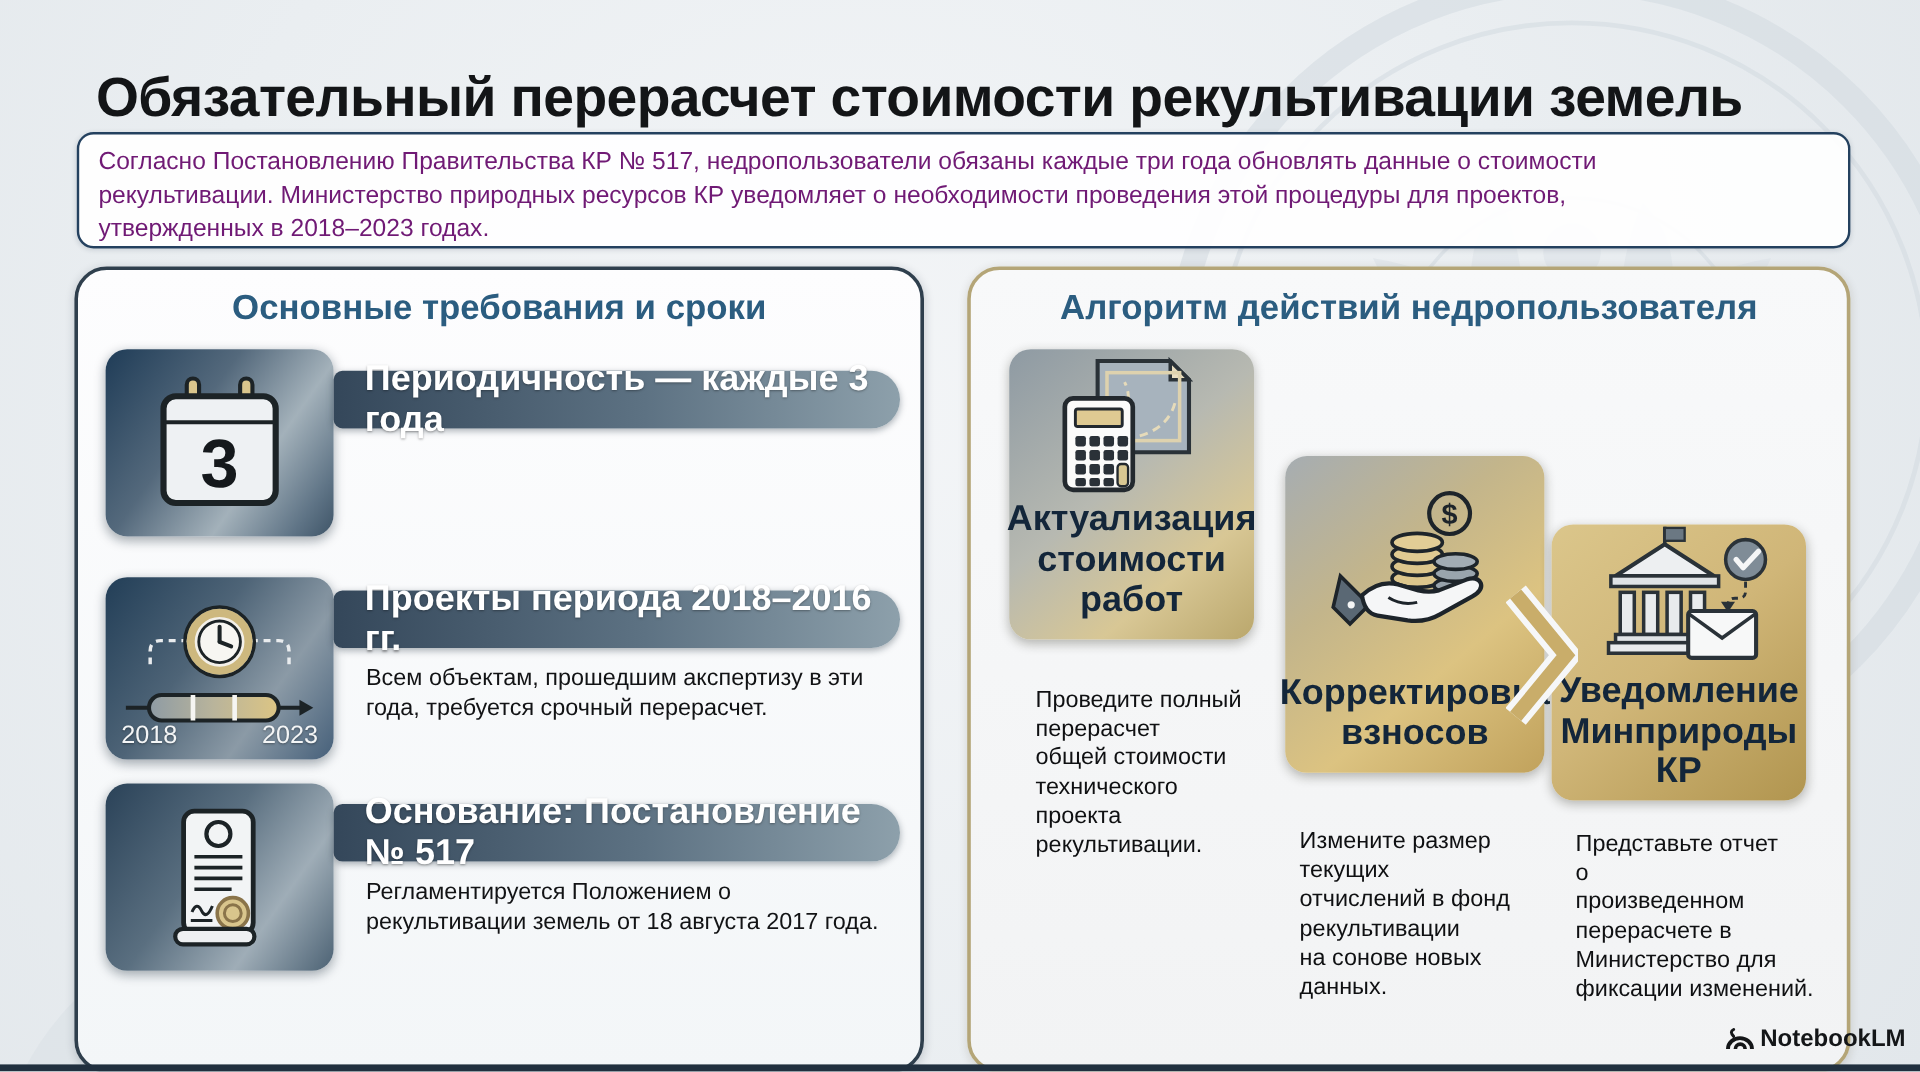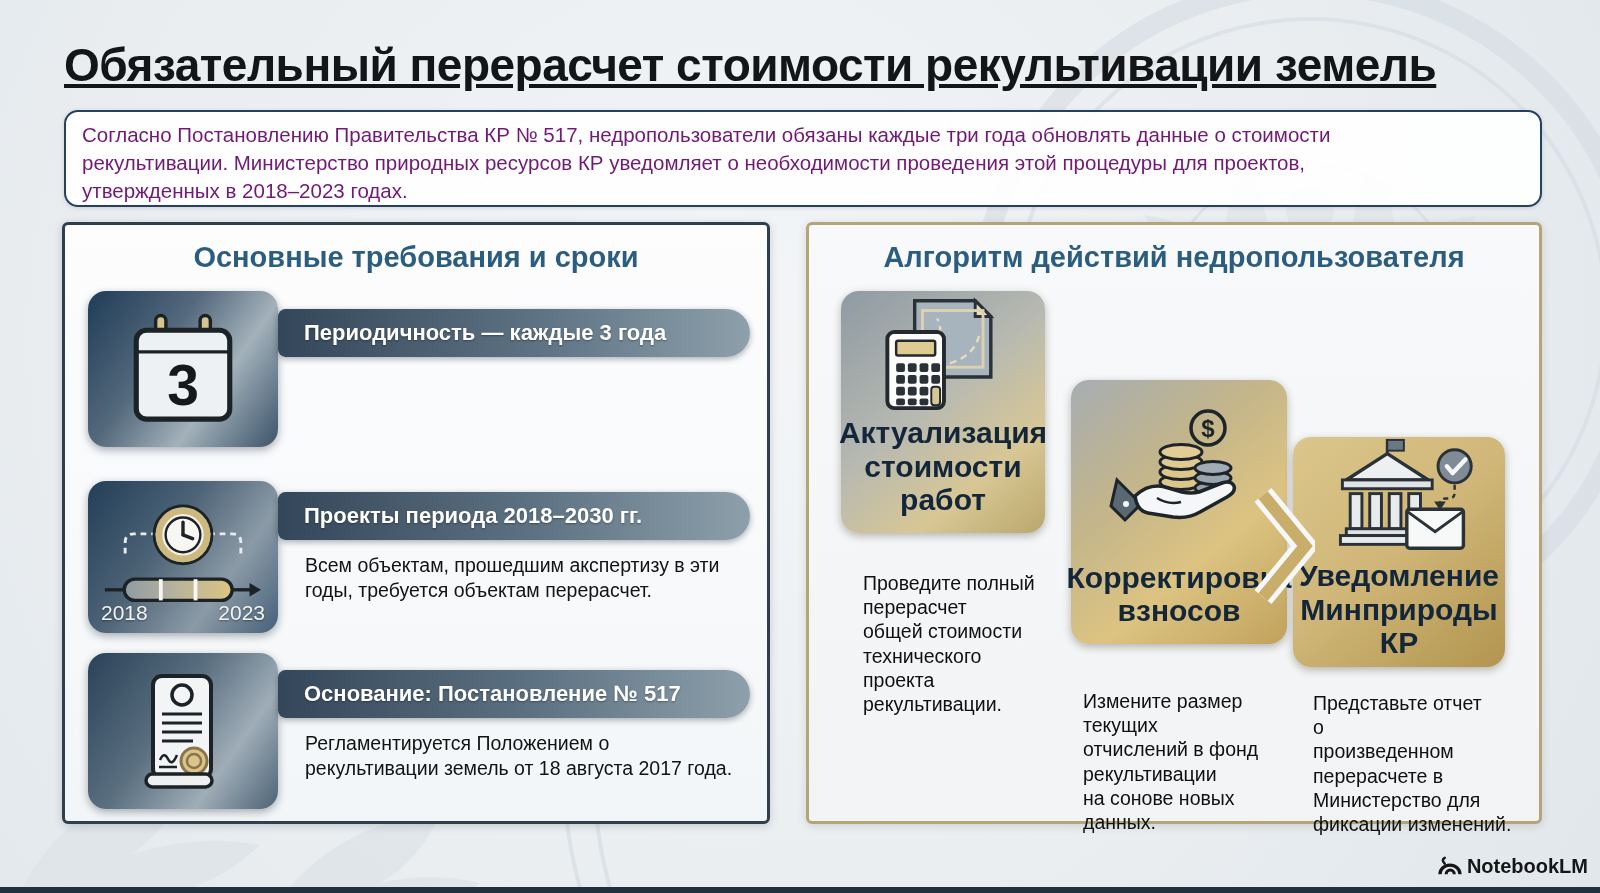--- a/index.html
+++ b/index.html
@@ -4,32 +4,32 @@
 <style>
   html,body{margin:0;padding:0;background:#cfd6db;}
   .stage{
     position:relative;width:1600px;height:893px;overflow:hidden;
     font-family:"Liberation Sans",sans-serif;
     background:radial-gradient(circle at 45% 38%, #f3f5f7 0%, #eaeef1 55%, #e2e7eb 100%);
   }
   .wm{position:absolute;pointer-events:none;}
   
   .title{
-    position:absolute;left:64px;top:38px;margin:0;
-    font-size:46px;font-weight:bold;color:#131517;letter-spacing:-0.5px;text-decoration:underline;
+    position:absolute;left:64px;top:38px;margin:16px;
+    font-size:46px;font-weight:bold;color:#131517;letter-spacing:-0.5px;
   }
   
   .intro{
     position:absolute;left:64px;top:110px;width:1478px;height:97px;box-sizing:border-box;
     background:rgba(255,255,255,0.92);border:2.5px solid #24415f;border-radius:14px;
     padding:9px 16px;box-shadow:0 1px 4px rgba(30,50,70,.15);
   }
   .intro p{margin:0;font-size:20.5px;line-height:1.36;color:#701a75;white-space:pre-line;}
   
-  .panel{position:absolute;top:222px;height:602px;border-radius:6px;box-sizing:border-box;}
+  .panel{position:absolute;top:222px;height:672px;border-radius:27px;box-sizing:border-box;}
   .panel-left{
     left:62px;width:708px;border:3px solid #2f3f4d;
     background:linear-gradient(180deg,#fdfdfe 0%,#f3f6f8 100%);
     box-shadow:0 2px 8px rgba(20,35,50,.18);
   }
   .panel-right{
     left:806px;width:736px;border:3px solid #b4a577;
     background:linear-gradient(180deg,#f8f9fa 0%,#f2f3f4 100%);
     box-shadow:0 2px 8px rgba(60,50,20,.15);
   }
@@ -48,21 +48,21 @@
   .tile-3{top:428px;height:156px;background:linear-gradient(125deg,#2a4258 0%,#5a6f80 42%,#9fadb7 72%,#4c6274 100%);}
   .years{
     position:absolute;bottom:8px;left:13px;right:13px;display:flex;justify-content:space-between;
     color:#f3f5f6;font-size:21px;font-weight:normal;text-shadow:0 1px 2px rgba(0,0,0,.4);
   }
   .badge{
     position:absolute;left:213px;width:472px;height:48px;box-sizing:border-box;
     border-radius:8px 26px 26px 8px;
     background:linear-gradient(90deg,#34475a 0%,#5d7283 55%,#8da0ab 100%);
     display:flex;align-items:center;padding-left:26px;
-    color:#ffffff;font-size:22px;font-weight:bold;
+    color:#ffffff;font-size:30px;font-weight:bold;
     box-shadow:0 2px 6px rgba(10,25,40,.35);
     text-shadow:0 1px 2px rgba(0,0,0,.35);
   }
   .badge-1{top:84px}.badge-2{top:267px}.badge-3{top:445px}
   .req-desc{
     position:absolute;left:240px;width:436px;margin:0;
     font-size:19.5px;line-height:1.27;color:#121315;white-space:pre-line;
   }
   .desc-1{top:146px}.desc-2{top:328px}.desc-3{top:506px}
   
@@ -179,24 +179,24 @@
         <line x1="98" y1="79" x2="98" y2="101" stroke="#f5f5f2" stroke-width="4"></line>
         <line x1="136" y1="90" x2="158" y2="90" stroke="#1c2326" stroke-width="3.5"></line>
         <polygon points="166,90 154,83 154,97" fill="#1c2326"></polygon>
       </svg>
       <div class="years">
         <span>2018</span>
         <span>2023</span>
       </div>
     </div>
     <div class="badge badge-2">
-      <span>Проекты периода 2018–2030 гг.</span>
+      <span>Проекты периода 2018–2016 гг.</span>
     </div>
     <p class="req-desc desc-2">Всем объектам, прошедшим акспертизу в эти
-годы, требуется объектам перерасчет.</p>
+года, требуется срочный перерасчет.</p>
 
     <div class="tile tile-3">
       <svg width="100" height="126" viewBox="0 0 100 126">
         <rect x="20" y="8" width="58" height="102" rx="9" fill="#f2f4f5" stroke="#1c2326" stroke-width="4"></rect>
         <circle cx="49" cy="27" r="10" fill="none" stroke="#1c2326" stroke-width="3.5"></circle>
         <line x1="29" y1="46" x2="69" y2="46" stroke="#1c2326" stroke-width="3"></line>
         <line x1="29" y1="55" x2="69" y2="55" stroke="#1c2326" stroke-width="3"></line>
         <line x1="29" y1="64" x2="69" y2="64" stroke="#1c2326" stroke-width="3"></line>
         <line x1="29" y1="73" x2="60" y2="73" stroke="#1c2326" stroke-width="3"></line>
         <path d="M27,92 q4,-9 8,-1 t9,-4" fill="none" stroke="#1c2326" stroke-width="2.5"></path>

